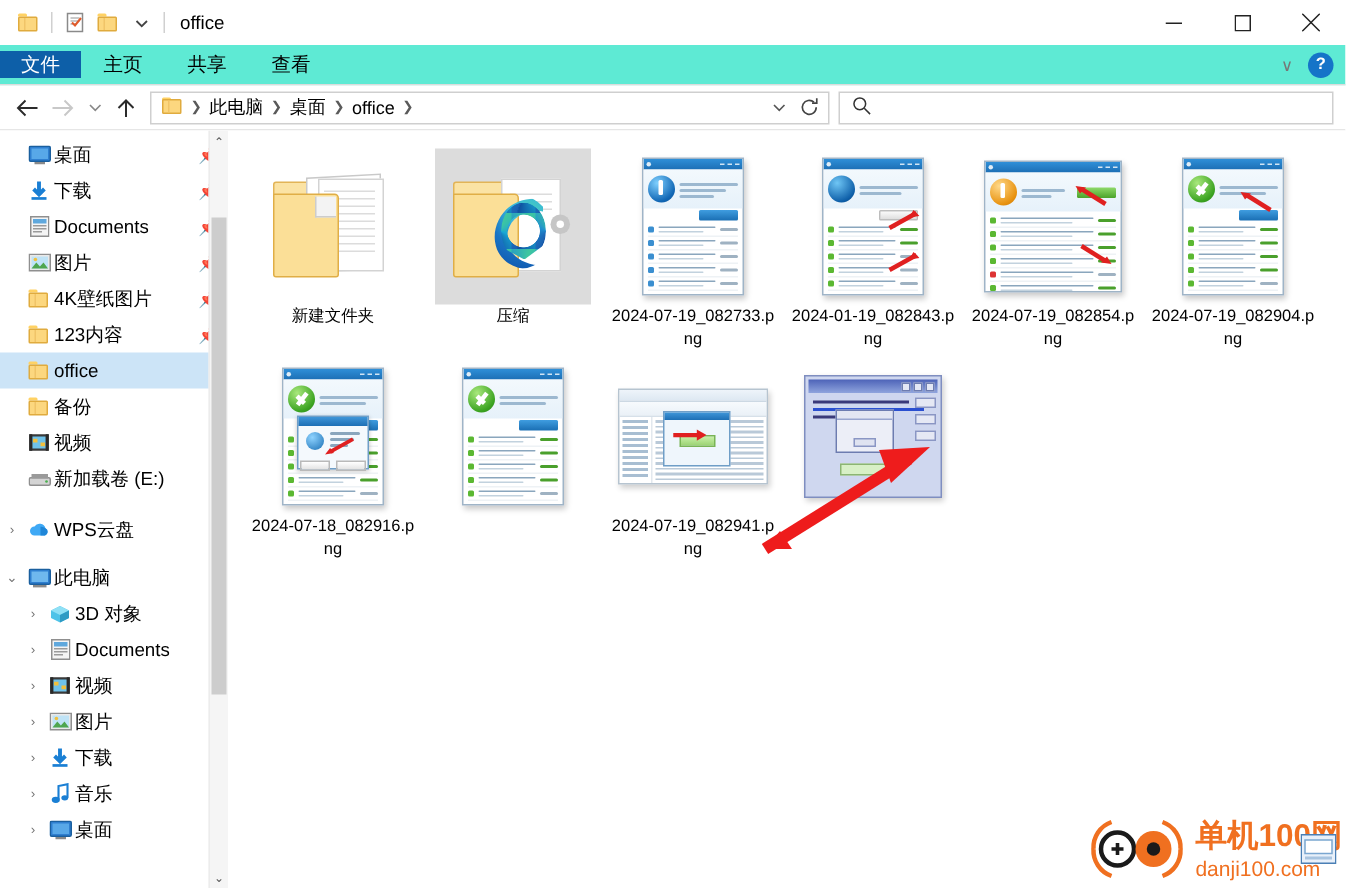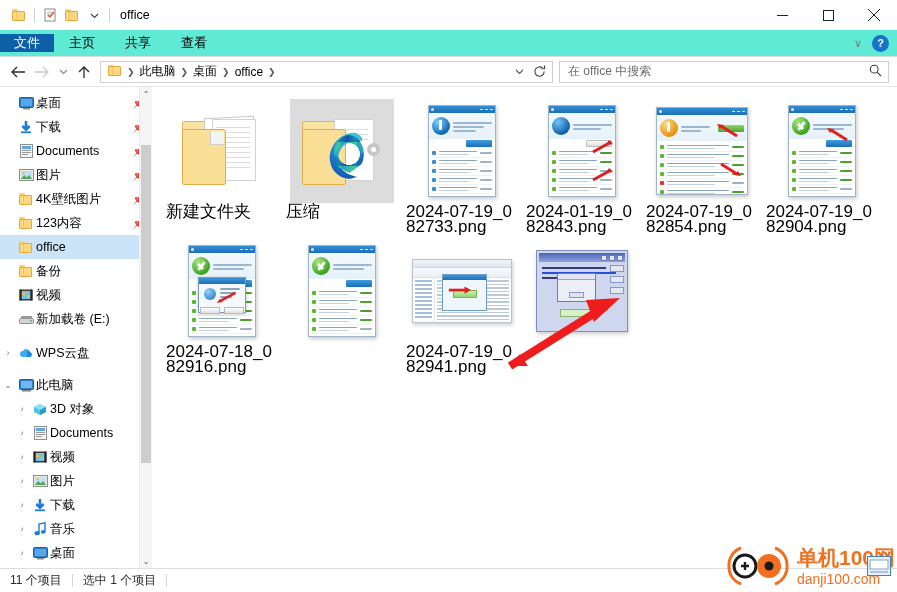--- a/index.html
+++ b/index.html
@@ -78,21 +78,21 @@
   .navscroll .arrow { height:14px; display:flex; align-items:center; justify-content:center; color:#5a5a5a; font-size:8px; }
   .navscroll .arrow.bot { position:absolute; bottom:0; left:0; right:0; }
   .navscroll .thumb { position:absolute; left:1px; right:1px; top:58px; height:318px; background:#cdcdcd; }
 
   
   .content { flex:1; position:relative; background:#fff; padding:8px 6px 0 10px; overflow:hidden; }
   .grid { display:flex; flex-wrap:wrap; align-content:flex-start; }
   .cell { width:120px; height:140px; display:flex; flex-direction:column; align-items:center; padding-top:4px; }
   .cell.sel-soft .thumbwrap { background:#dcdcdc; }
   .thumbwrap { width:104px; height:104px; display:flex; align-items:center; justify-content:center; }
-  .cellname { width:112px; text-align:left; font-size:17px; line-height:15px; color:#000;
+  .cellname { width:112px; text-align:center; font-size:11px; line-height:15px; color:#000;
               word-break:break-all; margin-top:1px; }
 
   
   .bigfolder { position:relative; width:84px; height:72px; }
   .bf-back { position:absolute; left:2px; top:6px; width:40px; height:62px; background:#fbe3a4;
              border:1px solid #e2b457; border-radius:2px 6px 0 0; }
   .bf-paper { position:absolute; left:24px; top:2px; width:50px; height:64px; background:#fff;
               border:1px solid #c9c9c9; transform:skewY(-3deg); }
   .bf-paper2 { position:absolute; left:32px; top:4px; width:44px; height:62px; background:#fff;
                border:1px solid #d3d3d3; }
@@ -328,21 +328,20 @@
         <span class="addr-ico">
           <svg width="13" height="13" viewBox="0 0 14 14">
               <path d="M12 7a5 5 0 1 1-1.6-3.6" stroke="#444" stroke-width="1.2" fill="none"></path>
               <path d="M12.4 0.6V4h-3.4" stroke="#444" stroke-width="1.2" fill="none"></path>
             </svg>
         </span>
       </div>
     </div>
 
     <div class="searchbox">
-      <span class="ph">在 office 中搜索</span>
       <span class="mag">
         <svg width="13" height="13" viewBox="0 0 14 14">
             <circle cx="5.6" cy="5.6" r="4.2" fill="none" stroke="#333" stroke-width="1.1"></circle>
             <path d="M8.8 8.8L13 13" stroke="#333" stroke-width="1.1"></path>
           </svg>
       </span>
     </div>
   </div>
 
   <div class="main">
@@ -1202,26 +1201,20 @@
       </div>
 
       <svg class="bigarrow" viewBox="0 0 130 80">
         <path d="M8 74 L104 14" stroke="#ee1c1c" stroke-width="8" stroke-linecap="butt"></path>
         <path d="M118 6 L92 30 L84 8 Z" fill="#ee1c1c"></path>
         <path d="M8 74 L18 62 L26 74 Z" fill="#ee1c1c"></path>
       </svg>
     </div>
   </div>
 
-  <div class="status">
-    <span>11 个项目</span>
-    <span class="sp"></span>
-    <span>选中 1 个项目</span>
-    <span class="sp"></span>
-  </div>
 
   <div class="wm">
     <svg width="66" height="44" viewBox="0 0 66 44">
       <path d="M16 4 A18 18 0 0 0 4 22" stroke="#f07020" stroke-width="3" fill="none"></path>
       <path d="M4 22 A18 18 0 0 0 16 40" stroke="#f07020" stroke-width="3" fill="none"></path>
       <path d="M50 4 A18 18 0 0 1 62 22" stroke="#f07020" stroke-width="3" fill="none"></path>
       <path d="M62 22 A18 18 0 0 1 50 40" stroke="#f07020" stroke-width="3" fill="none"></path>
       <circle cx="20" cy="22" r="11" fill="#fff" stroke="#1a1a1a" stroke-width="3"></circle>
       <path d="M16 22h8M20 18v8" stroke="#1a1a1a" stroke-width="2.4"></path>
       <circle cx="44" cy="22" r="12" fill="#f07020"></circle>

